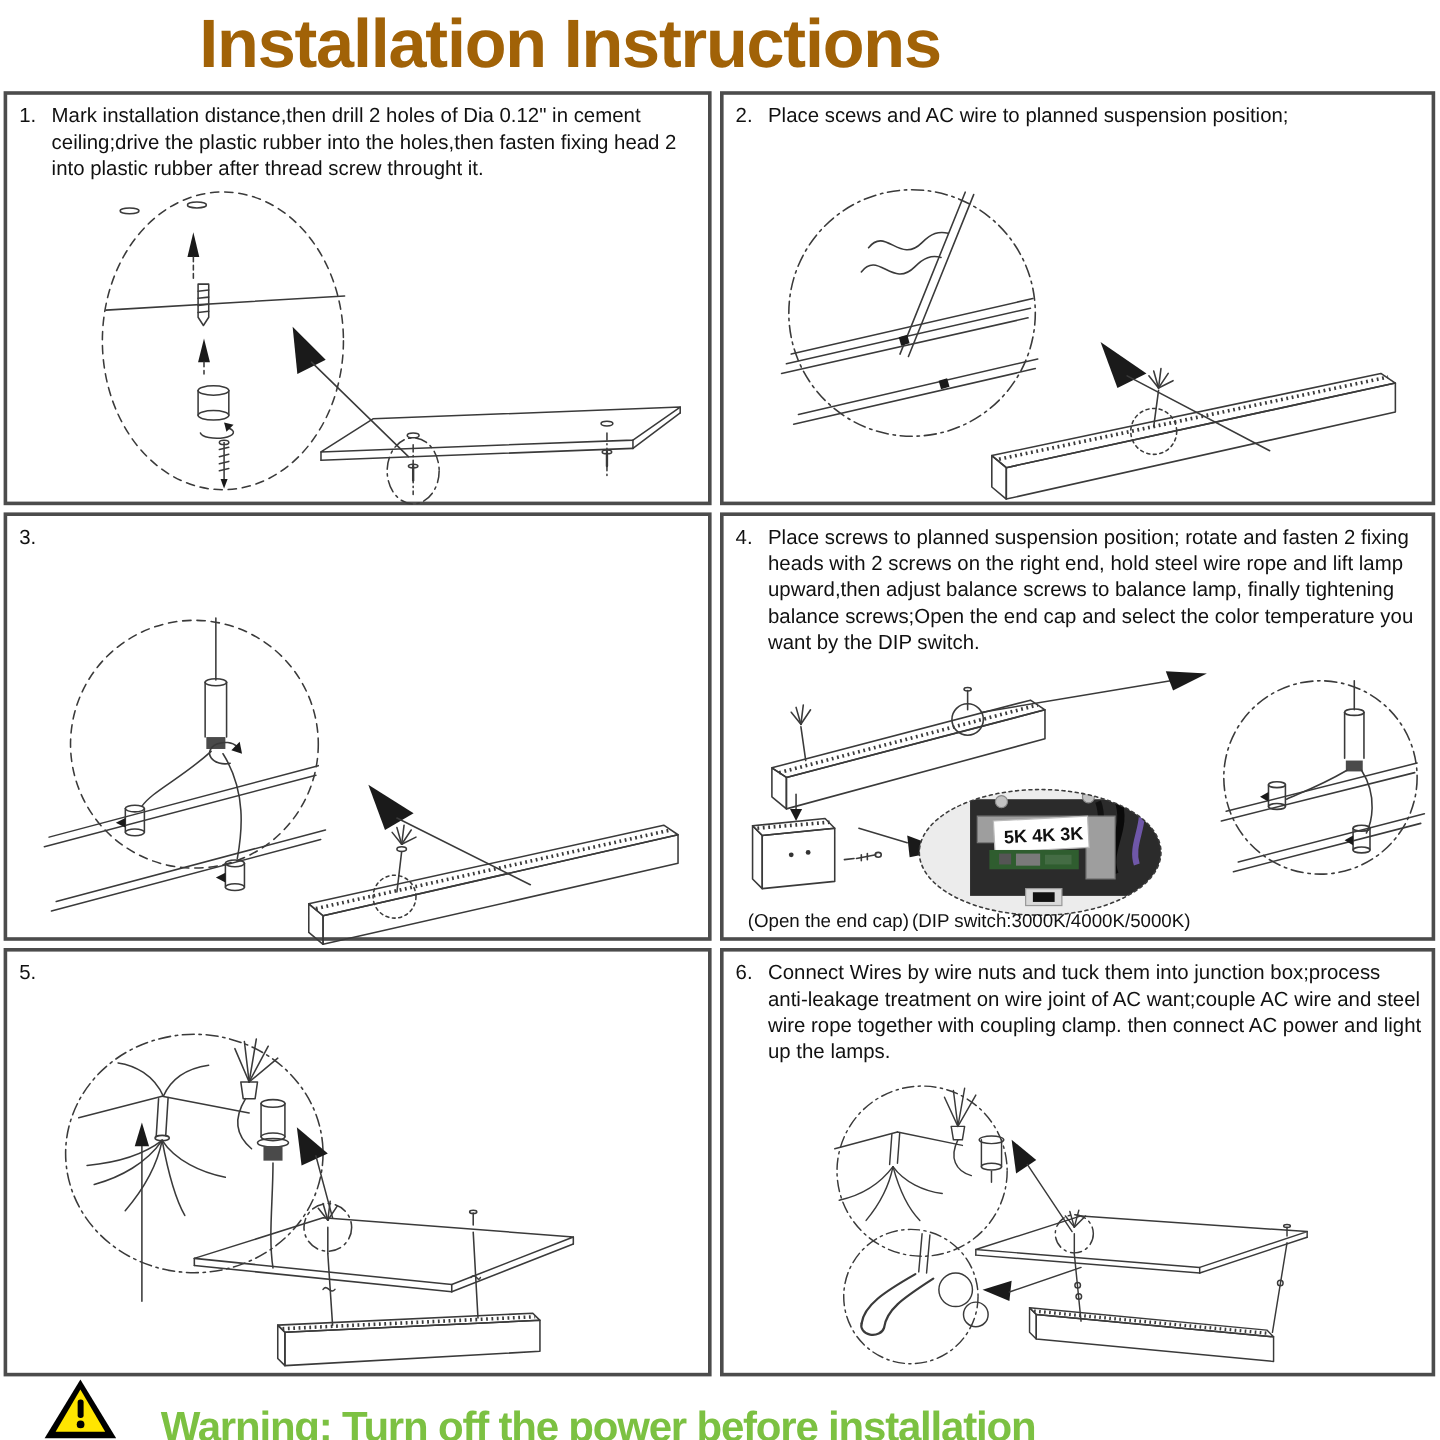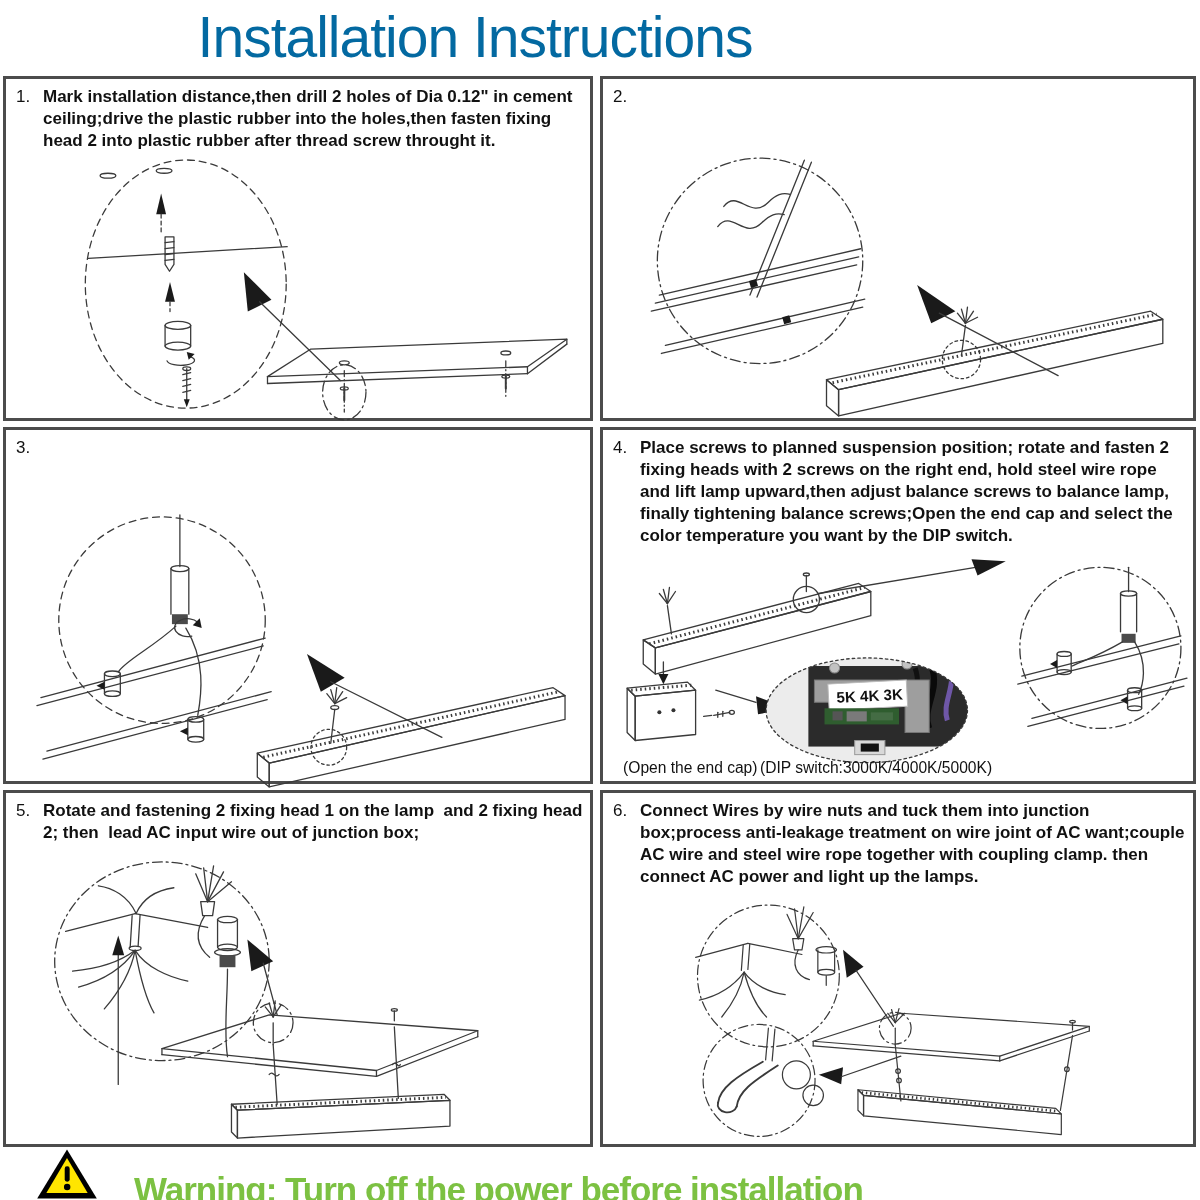--- a/index.html
+++ b/index.html
@@ -1,28 +1,28 @@
 <!DOCTYPE html>
 <html><head>
 <meta charset="utf-8">
 <style>
   html,body{margin:0;padding:0;background:#fff;}
   body{width:1200px;height:1200px;position:relative;font-family:"Liberation Sans",sans-serif;overflow:hidden;}
   .title{position:absolute;top:0;left:0;width:950px;height:76px;line-height:74px;text-align:center;
-         font-size:57px;font-weight:normal;letter-spacing:-1px;color:#0369a1;}
+         font-size:57px;font-weight:bold;letter-spacing:-1px;color:#a16207;}
   .panel{position:absolute;background:#fff;border:3px solid #4c4c4c;box-sizing:border-box;}
   #p1{left:3px;top:76px;width:590px;height:345px;}
   #p2{left:600px;top:76px;width:596px;height:345px;}
   #p3{left:3px;top:427px;width:590px;height:357px;}
   #p4{left:600px;top:427px;width:596px;height:357px;}
   #p5{left:3px;top:790px;width:590px;height:357px;}
   #p6{left:600px;top:790px;width:596px;height:357px;}
   .step{display:flex;gap:3px;font-size:17px;line-height:1.3;color:#111;padding:7px 6px 0 10px;}
   .num{width:24px;flex:0 0 auto;}
-  .txt{flex:1;white-space:pre-wrap;font-weight:bold;}
+  .txt{flex:1;white-space:pre-wrap;}
   .fig{position:absolute;bottom:2px;left:4px;display:block;}
   svg{overflow:visible;}
   .ln{fill:none;stroke:#3a3a3a;stroke-width:1.3;stroke-linecap:round;stroke-linejoin:round;}
   .w2{stroke-width:2;}
   .dsh{stroke-dasharray:7 5;}
   .ddot{stroke-dasharray:10 4 2 4;}
   .dot3{stroke-dasharray:2.5 3;}
   .blk{fill:#1a1a1a;stroke:none;}
   .hatch{stroke:#3a3a3a;stroke-width:3;stroke-dasharray:1.5 3;fill:none;}
   .cap{font-size:15.5px;fill:#111;font-family:"Liberation Sans",sans-serif;}
@@ -97,20 +97,21 @@
       <line class="ln" x1="500" y1="206" x2="500" y2="244" stroke-dasharray="6 3 1 3"></line>
       <ellipse class="ln" cx="500" cy="222" rx="4" ry="1.6"></ellipse>
       <line class="ln w2" x1="500" y1="222" x2="500" y2="234"></line>
     </g>
   </svg>
 </div>
 
 <div class="panel" id="p2">
   <div class="step">
     <span class="num">2.</span>
+    <span class="txt">Place scews and AC wire to planned suspension position;</span>
   </div>
   <svg class="fig" width="584" height="264" viewBox="0 0 580 262">
     <g>
       <circle class="ln ddot" cx="152" cy="108" r="102"></circle>
       <line class="ln" x1="196" y1="8" x2="142" y2="142"></line>
       <line class="ln" x1="203" y1="10" x2="149" y2="144"></line>
       <path class="ln" d="M116,54 c14,-18 26,14 44,-4 c8,-8 14,-10 22,-8"></path>
       <path class="ln" d="M110,74 c14,-18 26,14 44,-4 c8,-8 14,-10 22,-8"></path>
       <line class="ln" x1="52" y1="142" x2="252" y2="96"></line>
       <line class="ln" x1="48" y1="150" x2="250" y2="104"></line>
@@ -292,21 +293,20 @@
       <ellipse class="ln dot3" cx="258" cy="160" rx="100" ry="52"></ellipse>
     </g>
     <text class="cap" x="16" y="222">(Open the end cap)</text>
     <text class="cap" x="152" y="222">(DIP switch:3000K/4000K/5000K)</text>
   </svg>
 </div>
 
 <div class="panel" id="p5">
   <div class="step">
     <span class="num">5.</span>
-    <span class="txt">Rotate and fastening 2 fixing head 1 on the lamp  and 2 fixing head 2; then  lead AC input wire out of junction box;</span>
   </div>
   <svg class="fig" width="578" height="290" viewBox="0 0 580 292">
     <g>
       <ellipse class="ln ddot" cx="152" cy="110" rx="108" ry="100"></ellipse>
       <line class="ln" x1="55" y1="80" x2="125" y2="62"></line>
       <line class="ln" x1="125" y1="62" x2="198" y2="76"></line>
       <line class="ln" x1="122" y1="64" x2="120" y2="96"></line>
       <line class="ln" x1="130" y1="63" x2="128" y2="95"></line>
       <ellipse class="ln" cx="125" cy="97" rx="6" ry="2.2"></ellipse>
       <path class="ln" d="M125,99 C112,118 90,130 68,136"></path>

